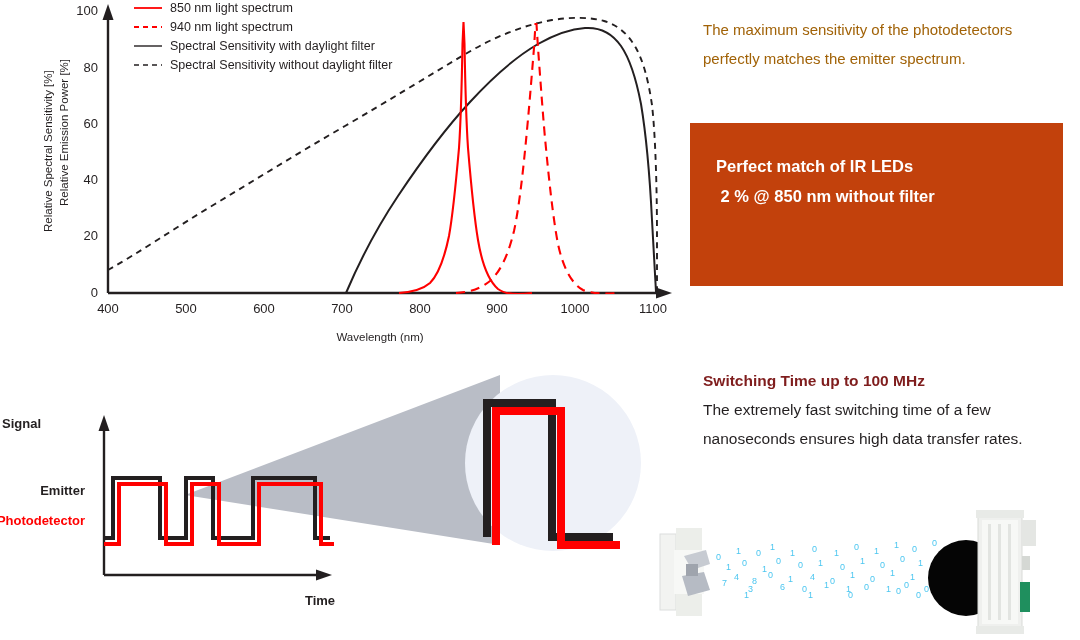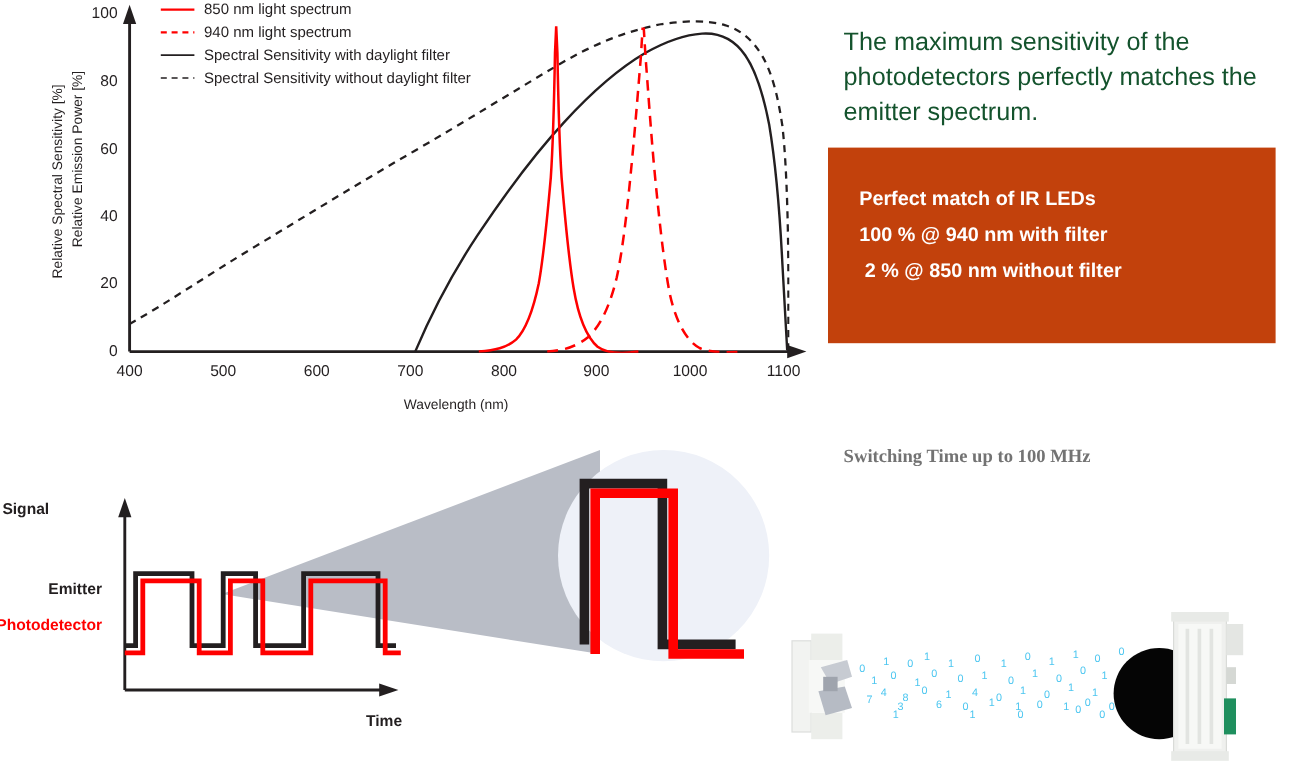--- a/index.html
+++ b/index.html
@@ -44,23 +44,23 @@
     font-size: 12.5px;
     fill: #231f20;
   }
 
   
   #intro-paragraph {
     position: absolute;
     left: 703px;
     top: 0px;
     width: 360px;
-    font-size: 21px;
+    font-size: 15px;
     line-height: 29px;
-    color: #14532d;
+    color: #a16207;
   }
 
   #callout-box {
     position: absolute;
     left: 690px;
     top: 123px;
     width: 373px;
     height: 163px;
     background: #c2410c;
     box-sizing: border-box;
@@ -77,22 +77,21 @@
   #switching-block {
     position: absolute;
     left: 703px;
     top: 366px;
     width: 360px;
   }
   #switching-heading {
     font-size: 15.5px;
     font-weight: bold;
     line-height: 29px;
-    color: #737373;
-    font-family: Liberation Serif, serif;
+    color: #7f1d1d;
   }
   #switching-body {
     font-size: 15.5px;
     line-height: 29px;
     color: #231f20;
   }
 
   
   #signal-diagram {
     position: absolute;
@@ -190,26 +189,26 @@
         <line x1="134" y1="65" x2="162" y2="65" stroke="#231f20" stroke-width="1.4" stroke-dasharray="5,4"></line>
         <text class="legend-label" x="170" y="69">Spectral Sensitivity without daylight filter</text>
       </g>
     </svg>
   </div>
 
   <p id="intro-paragraph">The maximum sensitivity of the photodetectors perfectly matches the emitter spectrum.</p>
 
   <div id="callout-box">
     <div class="callout-line">Perfect match of IR LEDs</div>
-    <div class="callout-line">100 % @ 940 nm with filter</div>
     <div class="callout-line"> 2 % @ 850 nm without filter</div>
   </div>
 
   <div id="switching-block">
     <div id="switching-heading">Switching Time up to 100 MHz</div>
+    <div id="switching-body">The extremely fast switching time of a few nanoseconds ensures high data transfer rates.</div>
   </div>
 
   <div id="signal-diagram">
     <svg width="680" height="285" viewBox="0 0 680 285">
 
       <polygon points="185,140 500,20 500,190" fill="#b9bdc6"></polygon>
 
       <circle cx="553" cy="108" r="88" fill="#eef1f8"></circle>
 
       <g fill="none" stroke-linejoin="miter">

